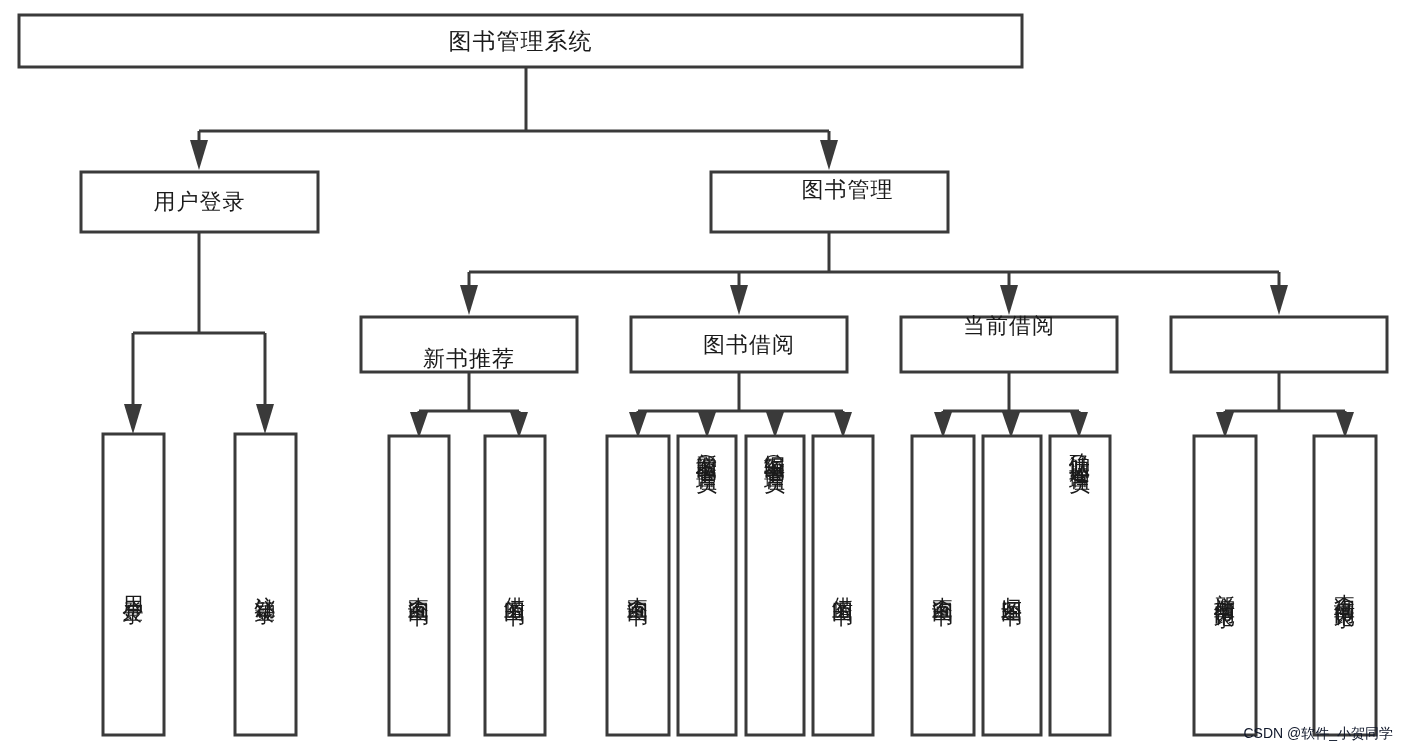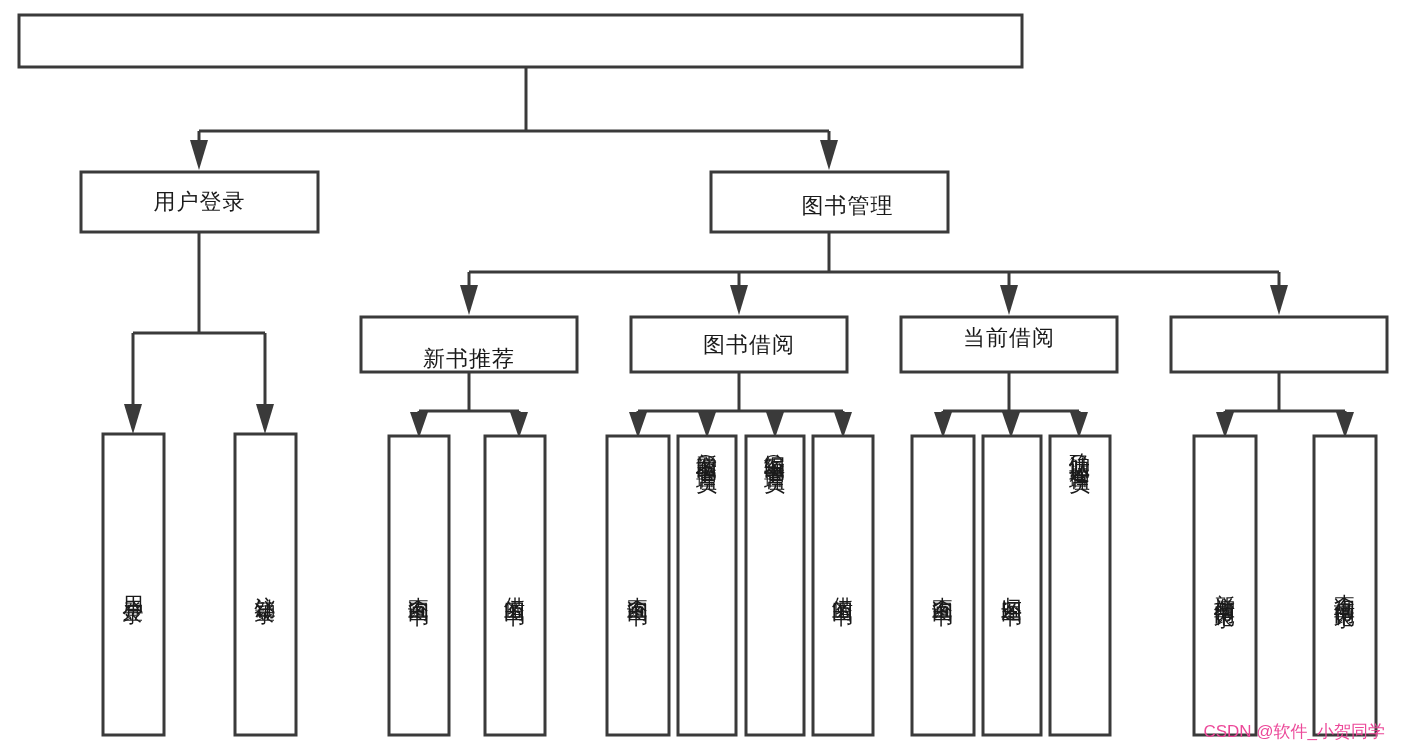--- a/index.html
+++ b/index.html
@@ -70,24 +70,24 @@
     color: #1a1a1a;
     white-space: nowrap;
     letter-spacing: 1px;
     font-family: "Liberation Sans", "DejaVu Sans", sans-serif;
   }
   .root-label-text {
     font-size: 23px;
   }
   .watermark {
     position: absolute;
-    right: 20px;
+    right: 12px;
     bottom: 4px;
-    font-size: 17px;
-    color: #ec4899;
+    font-size: 14px;
+    color: #0f172a;
     font-family: "Liberation Sans", "DejaVu Sans", sans-serif;
     white-space: nowrap;
     pointer-events: none;
   }
 </style>
 </head>
 <body>
 
 <div id="diagram-root">
 
@@ -172,38 +172,41 @@
     <path class="connector" d="M 1225 411 L 1345 411"></path>
     <path class="connector" d="M 1225 411 L 1225 416"></path>
     <path class="connector" d="M 1345 411 L 1345 416"></path>
     <polygon class="arrow-head" points="1216,412 1234,412 1225,438"></polygon>
     <polygon class="arrow-head" points="1336,412 1354,412 1345,438"></polygon>
     <rect class="node-box" x="1194" y="436" width="62" height="299"></rect>
     <rect class="node-box" x="1314" y="436" width="62" height="299"></rect>
 
   </svg>
 
+  <div class="hlabel-wrap" style="left:19px; top:15px; width:1003px; height:52px;">
+    <span class="hlabel-text root-label-text">图书管理系统</span>
+  </div>
 
   <div class="hlabel-wrap" style="left:81px; top:172px; width:237px; height:60px;">
     <span class="hlabel-text">用户登录</span>
   </div>
 
-  <div class="hlabel-wrap" style="left:711px; top:176px; width:273px; height:60px;align-items:center;">
+  <div class="hlabel-wrap" style="left:711px; top:160px; width:273px; height:60px;align-items:center;">
     <span class="hlabel-text">图书管理</span>
   </div>
 
   <div class="hlabel-wrap" style="left:361px; top:317px; width:216px; height:55px;margin-top:14px;">
     <span class="hlabel-text">新书推荐</span>
   </div>
 
   <div class="hlabel-wrap" style="left:631px; top:317px; width:236px; height:55px;">
     <span class="hlabel-text">图书借阅</span>
   </div>
 
-  <div class="hlabel-wrap" style="left:901px; top:310px; width:216px; height:55px;">
+  <div class="hlabel-wrap" style="left:901px; top:298px; width:216px; height:55px;">
     <span class="hlabel-text">当前借阅</span>
   </div>
 
 
   <div class="vlabel-wrap" style="left:103px; top:434px; width:61px; height:301px;">
     <span class="vlabel-text">用户登录</span>
   </div>
   <div class="vlabel-wrap" style="left:235px; top:434px; width:61px; height:301px;">
     <span class="vlabel-text">注销登录</span>
   </div>

